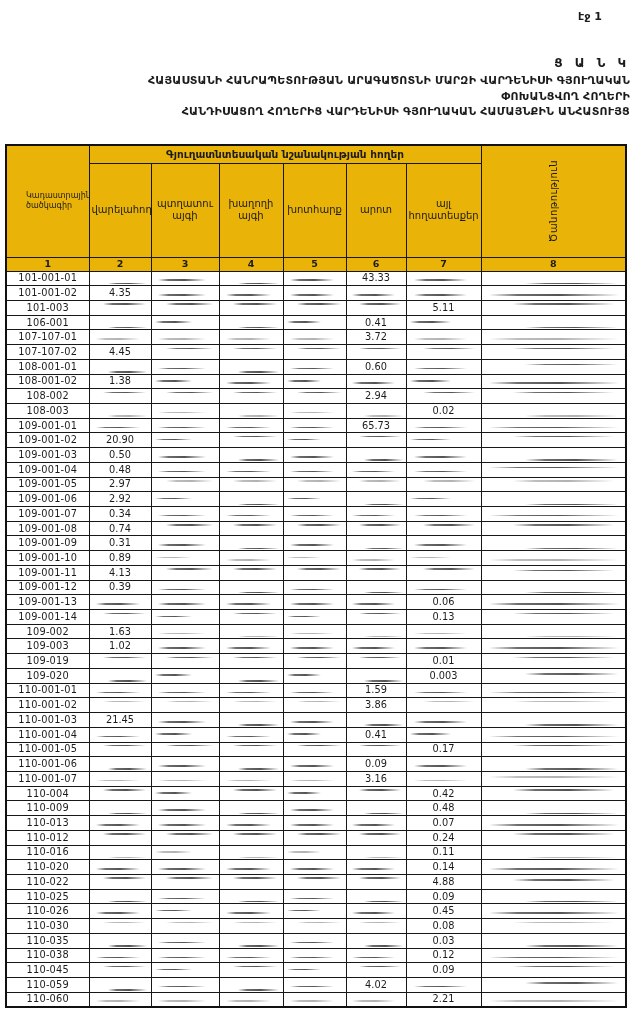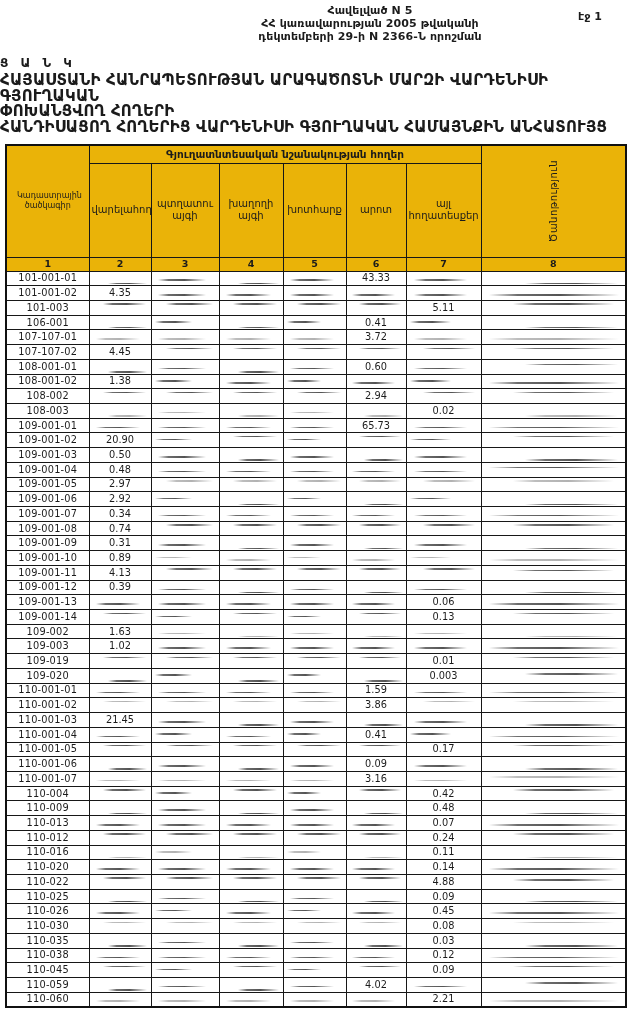--- a/index.html
+++ b/index.html
@@ -18,23 +18,23 @@
     margin-left:170px; width:400px; text-align:center;
     font-size:11px; font-weight:bold; line-height:13px;
     letter-spacing:0.1px;
   }
   .page-number {
     position:absolute; top:6px; right:28px;
     font-size:11px; font-weight:bold;
   }
 
   
-  .doc-title { position:absolute; top:56px; left:0; width:630px; text-align:left; }
+  .doc-title { position:absolute; top:56px; left:0; width:630px; text-align:right; }
   .doc-title .heading { font-size:12px; font-weight:bold; letter-spacing:4px; margin-bottom:3px; }
-  .doc-title .line { font-size:15px; font-weight:bold; line-height:15.5px; letter-spacing:0.2px; }
+  .doc-title .line { font-size:11px; font-weight:bold; line-height:15.5px; letter-spacing:0.2px; }
 
   
   table.land-table {
     position:absolute; top:144px; left:5px;
     width:620px; border-collapse:collapse; table-layout:fixed;
     background:#fff;
   }
   .land-table col.c1 { width:83px; }
   .land-table col.c2 { width:62px; }
   .land-table col.c3 { width:68px; }
@@ -46,21 +46,21 @@
 
   .land-table th, .land-table td {
     border:1px solid #171717;
     font-weight:normal; text-align:center; vertical-align:middle;
     overflow:hidden;
   }
   .land-table { border:2px solid #111; }
   thead th { background:#eab308; }
 
   th.group-hdr { height:18px; font-size:10.5px; font-weight:bold; border-bottom:1.5px solid #171717; }
-  th.code-hdr  { font-size:8px; line-height:10px; padding:0 10px;margin-top:22px; }
+  th.code-hdr  { font-size:8px; line-height:10px; padding:0 19px;margin-top:22px; }
   th.col-hdr   { height:94px; font-size:10px; line-height:12px; padding:0 2px; }
   th.note-hdr  { font-size:10px; }
   th.note-hdr .rot {
     writing-mode:vertical-rl; transform:rotate(180deg);
     margin:0 auto; letter-spacing:0.5px; white-space:nowrap;
   }
   tr.num-row th { height:14px; font-size:9.5px; font-weight:bold; line-height:10px; border-top:1.5px solid #171717; }
 
   tbody tr { height:14.72px; }
   tbody td { font-size:9.8px; line-height:10px; padding:1px 2px; position:relative; }
@@ -76,25 +76,20 @@
   tbody tr:nth-child(4n) td.empty:nth-child(2n+1)::after { top:40%; left:5%; right:40%; }
   tbody tr:nth-child(5n) td.empty::after  { opacity:.45; }
   td.empty:last-child::after { left:5%; right:4%; }
   tbody tr:nth-child(7n) td.empty:last-child::after { top:30%; }
 </style>
 </head>
 <body>
 <div class="page">
 
   <div class="doc-header">
-    <div class="header-center">
-      <div>Հավելված N 5</div>
-      <div>ՀՀ կառավարության 2005 թվականի</div>
-      <div>դեկտեմբերի 29-ի N 2366-Ն որոշման</div>
-    </div>
     <div class="page-number">էջ 1</div>
   </div>
 
   <div class="doc-title">
     <div class="heading">Ց Ա Ն Կ</div>
     <div class="line">ՀԱՅԱՍՏԱՆԻ ՀԱՆՐԱՊԵՏՈՒԹՅԱՆ ԱՐԱԳԱԾՈՏՆԻ ՄԱՐԶԻ ՎԱՐԴԵՆԻՍԻ ԳՅՈՒՂԱԿԱՆ</div>
     <div class="line">ՓՈԽԱՆՑՎՈՂ ՀՈՂԵՐԻ</div>
     <div class="line">ՀԱՆԴԻՍԱՑՈՂ ՀՈՂԵՐԻՑ ՎԱՐԴԵՆԻՍԻ ԳՅՈՒՂԱԿԱՆ ՀԱՄԱՅՆՔԻՆ ԱՆՀԱՏՈՒՅՑ</div>
   </div>
 

